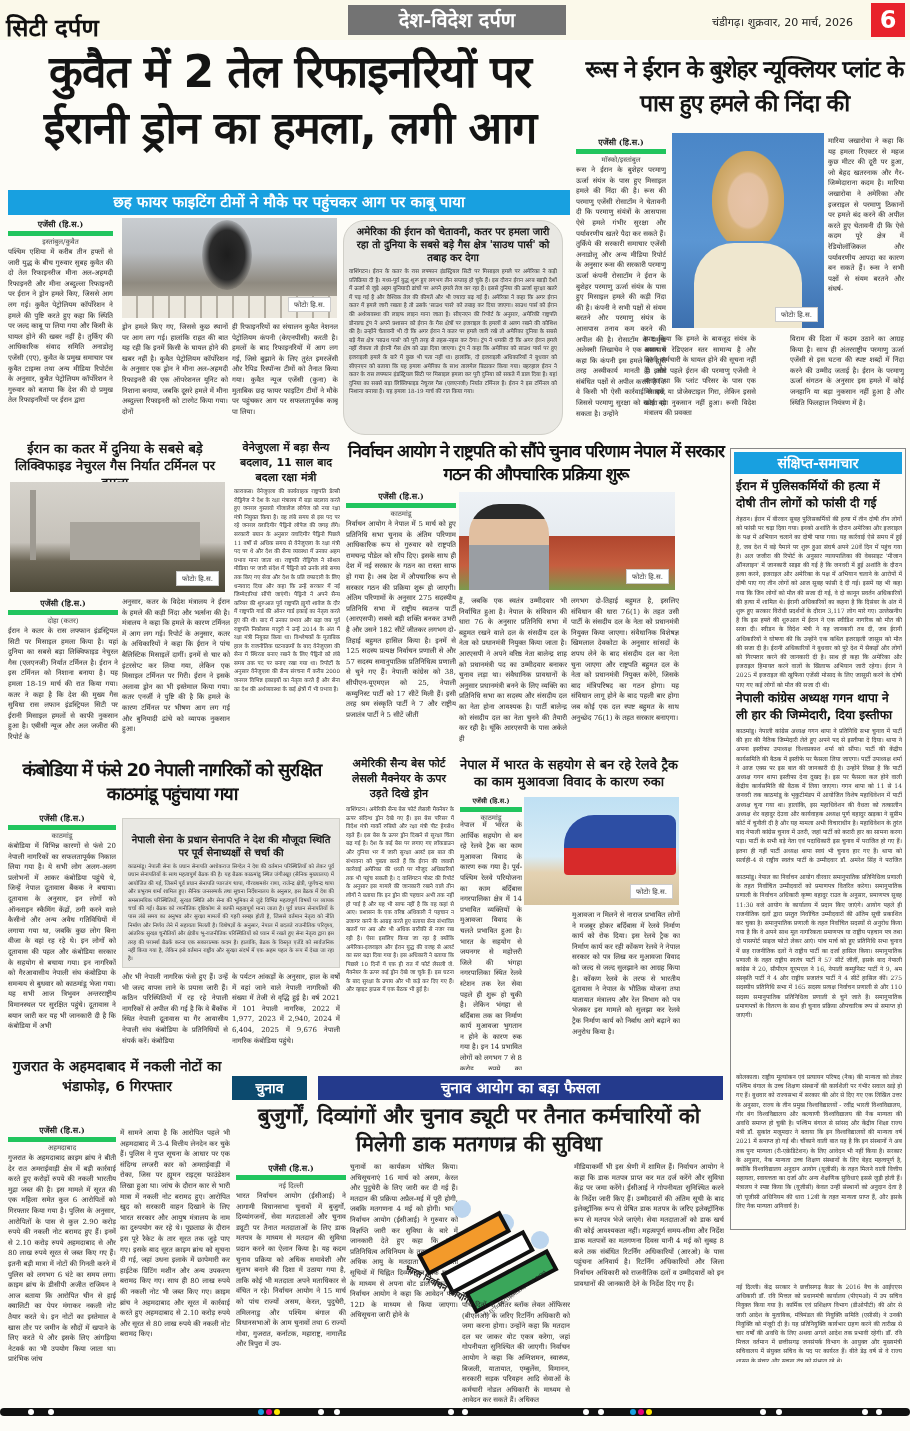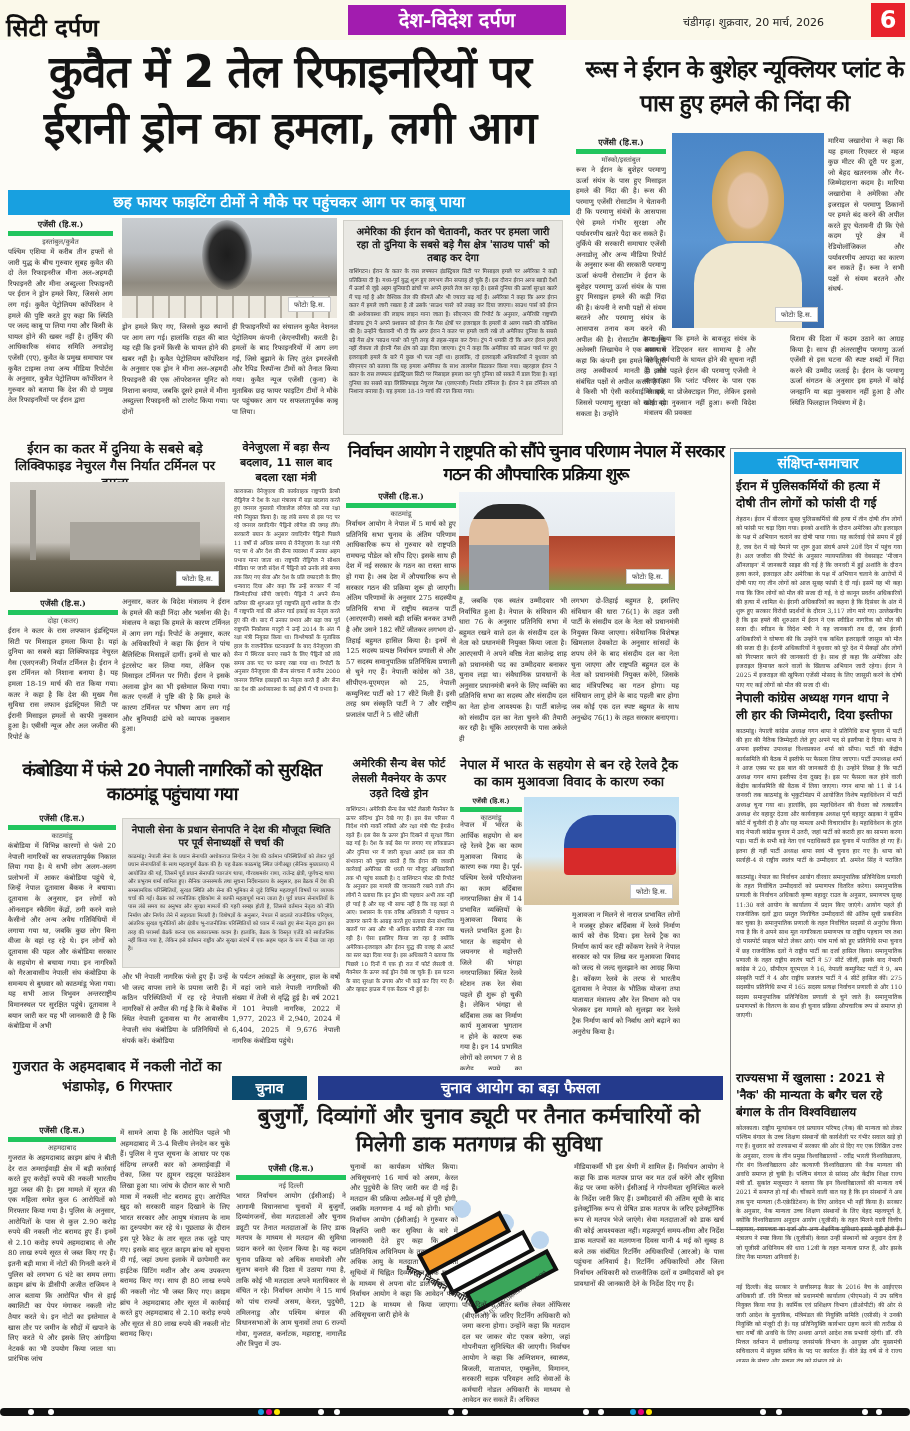--- a/index.html
+++ b/index.html
@@ -1,21 +1,21 @@
 <!DOCTYPE html>
 <html><head>
 <meta charset="utf-8">
 <style>
   * { box-sizing: border-box; margin: 0; padding: 0; }
   body { width: 910px; height: 1431px; background: #fdfcf7; font-family: "DejaVu Sans", sans-serif; color: #1a1a1a; position: relative; overflow: hidden; }
   .abs { position: absolute; }
   .masthead { left: 0; top: 0; width: 910px; height: 40px; background: #fbf9ea; }
   .logo { left: 6px; top: 2px; font-family: "DejaVu Serif", serif; font-weight: bold; font-size: 24px; line-height: 30px; color: #111; margin-top: 11px; }
-  .section-banner { left: 348px; top: 5px; width: 218px; height: 30px; background: #a21caf; color: #fff; font-weight: bold; font-size: 20px; text-align: center; line-height: 30px; }
-  .dateline { left: 683px; top: 14px; font-size: 11px; color: #222; }
+  .section-banner { left: 348px; top: 5px; width: 218px; height: 30px; background: #737373; color: #fff; font-weight: bold; font-size: 20px; text-align: center; line-height: 30px; }
+  .dateline { left: 712px; top: 14px; font-size: 11px; color: #222; }
   .page-no { left: 871px; top: 3px; width: 34px; height: 34px; background: #e8232a; color: #fff; font-weight: bold; font-size: 24px; text-align: center; line-height: 34px; }
 
   .headline-xl { font-family: "DejaVu Sans", sans-serif; font-weight: bold; color: #141414; line-height: 1.15; letter-spacing: -1px; }
   .h-main { left: 10px; top: 44px; width: 560px; font-size: 44px; text-align: center; line-height: 56px; }
   .subbanner-blue { left: 8px; top: 190px; width: 562px; height: 25px; background: #18a0e0; color: #fff; font-weight: bold; font-size: 15px; text-align: center; line-height: 25px; }
 
   .h-russia { left: 582px; top: 52px; width: 325px; font-size: 23px; text-align: center; line-height: 34px; }
 
   .body-text { font-family: "DejaVu Serif", serif; font-size: 7px; line-height: 10.6px; color: #2a2a2a; text-align: justify; overflow: hidden; }
   .byline { font-family: "DejaVu Serif", serif; font-size: 8px; font-weight: bold; text-align: center; color: #222; border-bottom: 5px solid #22c55e; padding-bottom: 2px; }
@@ -60,21 +60,21 @@
 
 <div class="abs photo" style="left:122px; top:218px; width:215px; height:100px; background:linear-gradient(180deg,#c9cdd1 0%,#b9bcbf 35%,#8f8a80 65%,#c6c0b2 100%);">
   <div style="position:absolute; left:80px; top:2px; width:50px; height:70px; background:radial-gradient(ellipse at center,#1d1d1d 0%,#2b2b2b 50%,rgba(60,60,60,0) 75%); border-radius:50%;"></div>
   <div style="position:absolute; left:0; bottom:0; width:215px; height:22px; background:repeating-linear-gradient(90deg,#ece8de 0 14px,#b5afa3 14px 16px);"></div>
   <span class="photo-credit">फोटोः हि.स.</span>
 </div>
 
 <div class="abs body-text" style="left:122px; top:322px; width:106px; height:110px;">ड्रोन हमले किए गए, जिससे कुछ स्थानों पर आग लग गई। हालांकि राहत की बात यह रही कि इनमें किसी के घायल होने की खबर नहीं है। कुवैत पेट्रोलियम कॉर्पोरेशन के अनुसार एक ड्रोन ने मीना अल-अहमदी रिफाइनरी की एक ऑपरेशनल यूनिट को निशाना बनाया, जबकि दूसरे हमले में मीना अब्दुल्ला रिफाइनरी को टारगेट किया गया। दोनों</div>
 <div class="abs body-text" style="left:232px; top:322px; width:106px; height:110px;">ही रिफाइनरियों का संचालन कुवैत नेशनल पेट्रोलियम कंपनी (केएनपीसी) करती है। हमलों के बाद रिफाइनरियों में आग लग गई, जिसे बुझाने के लिए तुरंत इमरजेंसी और रैपिड रिस्पॉन्स टीमों को तैनात किया गया। कुवैत न्यूज एजेंसी (कुना) के मुताबिक छह फायर फाइटिंग टीमों ने मौके पर पहुंचकर आग पर सफलतापूर्वक काबू पा लिया।</div>
 
-<div class="abs grey-box" style="left:343px; top:220px; width:220px; height:215px; padding:4px 5px;">
+<div class="abs grey-box" style="left:343px; top:220px; width:220px; height:215px; padding:4px 5px;border-radius:22px;">
   <div class="box-title" style="font-size:10px; line-height:13px;">अमेरिका की ईरान को चेतावनी, कतर पर हमला जारी रहा तो दुनिया के सबसे बड़े गैस क्षेत्र 'साउथ पार्स' को तबाह कर देगा</div>
   <div class="brief-text" style="height:178px; margin-top:3px; font-size:5.6px; line-height:8.6px;">वाशिंगटन। ईरान के कतर के रास लफ्फान इंडस्ट्रियल सिटी पर मिसाइल हमले पर अमेरिका ने कड़ी प्रतिक्रिया दी है। मध्य-पूर्व युद्ध शुरू हुए लगभग तीन सप्ताह हो चुके हैं। इस दौरान ईरान अरब खाड़ी देशों में ऊर्जा से जुड़े अहम बुनियादी ढांचों पर अपने हमले तेज कर रहा है। इससे दुनिया की ऊर्जा सुरक्षा खतरे में पड़ गई है और वैश्विक तेल की कीमतें और भी ज्यादा बढ़ गई हैं। अमेरिका ने कहा कि अगर ईरान कतर में हमले जारी रखता है तो उसके 'साउथ पार्स' को तबाह कर दिया जाएगा। साउथ पार्स को ईरान की अर्थव्यवस्था की लाइफ लाइन माना जाता है। सीएनएन की रिपोर्ट के अनुसार, अमेरिकी राष्ट्रपति डोनाल्ड ट्रंप ने अपने प्रशासन को ईरान के गैस क्षेत्रों पर इजराइल के हमलों से अलग रखने की कोशिश की है। उन्होंने चेतावनी भी दी कि अगर ईरान ने कतर पर हमले जारी रखे तो अमेरिका दुनिया के सबसे बड़े गैस क्षेत्र 'साउथ पार्स' को पूरी तरह से तहस-नहस कर देगा। ट्रंप ने धमकी दी कि अगर ईरान हमले नहीं रोकता तो ईरानी गैस क्षेत्र को उड़ा दिया जाएगा। ट्रंप ने कहा कि अमेरिका को साउथ पार्स पर हुए इजराइली हमले के बारे में कुछ भी पता नहीं था। हालांकि, दो इजराइली अधिकारियों ने बुधवार को सीएनएन को बताया कि यह हमला अमेरिका के साथ तालमेल बिठाकर किया गया। बहरहाल ईरान ने कतर के रास लफ्फान इंडस्ट्रियल सिटी पर मिसाइल हमला कर पूरी दुनिया को सकते में डाल दिया है। यहां दुनिया का सबसे बड़ा लिक्विफाइड नेचुरल गैस (एलएनजी) निर्यात टर्मिनल है। ईरान ने इस टर्मिनल को निशाना बनाया है। यह हमला 18-19 मार्च की रात किया गया।</div>
 </div>
 
 <div class="abs headline-xl h-russia">रूस ने ईरान के बुशेहर न्यूक्लियर प्लांट के पास हुए हमले की निंदा की</div>
 <div class="abs" style="left:576px; top:136px; width:90px;">
   <div class="byline">एजेंसी (हि.स.)</div>
   <div class="place">मॉस्को/इस्तांबुल</div>
   <div class="body-text" style="height:297px;">रूस ने ईरान के बुशेहर परमाणु ऊर्जा संयंत्र के पास हुए मिसाइल हमले की निंदा की है। रूस की परमाणु एजेंसी रोसाटॉम ने चेतावनी दी कि परमाणु संयंत्रों के आसपास ऐसे हमले गंभीर सुरक्षा और पर्यावरणीय खतरे पैदा कर सकते हैं। तुर्किये की सरकारी समाचार एजेंसी अनाडोलू और अन्य मीडिया रिपोर्ट के अनुसार रूस की सरकारी परमाणु ऊर्जा कंपनी रोसाटॉम ने ईरान के बुशेहर परमाणु ऊर्जा संयंत्र के पास हुए मिसाइल हमले की कड़ी निंदा की है। कंपनी ने सभी पक्षों से संयम बरतने और परमाणु संयंत्र के आसपास तनाव कम करने की अपील की है। रोसाटॉम के प्रमुख अलेक्सी लिखाचेव ने एक बयान में कहा कि कंपनी इस हमले को ह्यूरी तरह अस्वीकार्य मानती है और संबंधित पक्षों से अपील करती है कि वे किसी भी ऐसी कार्रवाई से बचें, जिससे परमाणु सुरक्षा को खतरा हो सकता है। उन्होंने</div>
 </div>
@@ -130,21 +130,21 @@
 </div>
 <div class="abs body-text" style="left:460px; top:820px; width:62px; height:250px;">नेपाल में भारत के आर्थिक सहयोग से बन रहे रेलवे ट्रैक का काम मुआवजा विवाद के कारण रुक गया है। पूर्व-पश्चिम रेलवे परियोजना का काम बर्दिबास नगरपालिका क्षेत्र में 14 प्रभावित व्यक्तियों के मुआवजा विवाद के चलते प्रभावित हुआ है। भारत के सहयोग से जयनगर से महोत्तरी जिले की भंगहा नगरपालिका स्थित रेलवे स्टेशन तक रेल सेवा पहले ही शुरू हो चुकी है। लेकिन भंगहा से बर्दिबास तक का निर्माण कार्य मुआवजा भुगतान न होने के कारण रुक गया है। इन 14 प्रभावित लोगों को लगभग 7 से 8 करोड़ रुपये का मुआवजा दिया जाना है। रेलवे विभाग ने इस राशि की निकासी के लिए भौतिक पूर्वाधार तथा यातायात मंत्रालय से अनुरोध किया है।</div>
 <div class="abs body-text" style="left:572px; top:910px; width:108px; height:160px;">मुआवजा न मिलने से नाराज प्रभावित लोगों ने मजबूर होकर बर्दिबास में रेलवे निर्माण कार्य को रोक दिया। इस रेलवे ट्रैक का निर्माण कार्य कर रही कोंकण रेलवे ने नेपाल सरकार को पत्र लिख कर मुआवजा विवाद को जल्द से जल्द सुलझाने का आग्रह किया है। कोंकण रेलवे के तरफ से भारतीय दूतावास ने नेपाल के भौतिक योजना तथा यातायात मंत्रालय और रेल विभाग को पत्र भेजकर इस मामले को सुलझा कर रेलवे ट्रैक निर्माण कार्य को निर्बाध आगे बढ़ाने का अनुरोध किया है।</div>
 
 <div class="abs headline-xl" style="left:4px; top:758px; width:336px; font-size:18px; line-height:24px; text-align:center;">कंबोडिया में फंसे 20 नेपाली नागरिकों को सुरक्षित काठमांडू पहुंचाया गया</div>
 <div class="abs" style="left:8px; top:812px; width:108px;">
   <div class="byline">एजेंसी (हि.स.)</div>
   <div class="place">काठमांडू</div>
   <div class="body-text" style="height:235px;">कंबोडिया में विभिन्न कारणों से फंसे 20 नेपाली नागरिकों का सफलतापूर्वक निकाल लिया गया है। ये सभी लोग अलग-अलग प्रलोभनों में आकर कंबोडिया पहुंचे थे, जिन्हें नेपाल दूतावास बैंकक ने बचाया। दूतावास के अनुसार, इन लोगों को ऑनलाइन स्कैमिंग केंद्रों, ठगी करने वाले कैसीनो और अन्य अवैध गतिविधियों में लगाया गया था, जबकि कुछ लोग बिना वीजा के वहां रह रहे थे। इन लोगों को दूतावास की पहल और कंबोडिया सरकार के सहयोग से बचाया गया। इन नागरिकों को गैरआवासीय नेपाली संघ कंबोडिया के समन्वय से बुधवार को काठमांडू भेजा गया। यह सभी आज त्रिभुवन अन्तरराष्ट्रीय विमानस्थल पर सुरक्षित पहुंचे। दूतावास ने बयान जारी कर यह भी जानकारी दी है कि कंबोडिया में अभी</div>
 </div>
-<div class="abs grey-box" style="left:122px; top:818px; width:218px; height:150px; padding:4px 5px;">
+<div class="abs grey-box" style="left:122px; top:818px; width:218px; height:150px; padding:14px 5px;">
   <div class="box-title" style="font-size:10px; line-height:13px;">नेपाली सेना के प्रधान सेनापति ने देश की मौजूदा स्थिति पर पूर्व सेनाध्यक्षों से चर्चा की</div>
   <div class="brief-text" style="height:112px; margin-top:3px; font-size:5.4px; line-height:8.4px;">काठमांडू। नेपाली सेना के प्रधान सेनापति अशोकराज सिग्देल ने देश की वर्तमान परिस्थितियों को लेकर पूर्व प्रधान सेनापतियों के साथ महत्वपूर्ण बैठक की है। यह बैठक काठमांडू स्थित जंगीअड्डा (सैनिक मुख्यालय) में आयोजित की गई, जिसमें पूर्व प्रधान सेनापति प्यारजंग थापा, गौरवशमशेर राणा, राजेन्द्र क्षेत्री, पूर्णचन्द्र थापा और प्रभुराम शर्मा शामिल हुए। सैनिक जनसम्पर्क तथा सूचना निर्देशनालय के अनुसार, इस बैठक में देश की समसामयिक परिस्थितियों, सुरक्षा स्थिति और सेना की भूमिका से जुड़े विभिन्न महत्वपूर्ण विषयों पर व्यापक चर्चा की गई। बैठक को रणनीतिक दृष्टिकोण से काफी महत्वपूर्ण माना जाता है। पूर्व प्रधान सेनापतियों के पास लंबे समय का अनुभव और सुरक्षा मामलों की गहरी समझ होती है, जिससे वर्तमान नेतृत्व को नीति निर्माण और निर्णय लेने में सहायता मिलती है। विशेषज्ञों के अनुसार, नेपाल में बदलते राजनीतिक परिदृश्य, आंतरिक सुरक्षा चुनौतियों और क्षेत्रीय भू-राजनीतिक परिस्थितियों को ध्यान में रखते हुए सेना नेतृत्व द्वारा इस तरह की परामर्श बैठकें करना एक सकारात्मक कदम है। हालांकि, बैठक के विस्तृत एजेंडे को सार्वजनिक नहीं किया गया है, लेकिन इसे वर्तमान राष्ट्रीय और सुरक्षा संदर्भ में एक अहम पहल के रूप में देखा जा रहा है।</div>
 </div>
 <div class="abs body-text" style="left:122px; top:972px; width:106px; height:80px;">और भी नेपाली नागरिक फंसे हुए हैं। उन्हें भी जल्द वापस लाने के प्रयास जारी हैं। कठिन परिस्थितियों में रह रहे नेपाली नागरिकों से अपील की गई है कि वे बैंकॉक स्थित नेपाली दूतावास या गैर आवासीय नेपाली संघ कंबोडिया के प्रतिनिधियों से संपर्क करें। कंबोडिया</div>
 <div class="abs body-text" style="left:232px; top:972px; width:108px; height:80px;">के पर्यटन आंकड़ों के अनुसार, हाल के वर्षों में वहां जाने वाले नेपाली नागरिकों की संख्या में तेजी से वृद्धि हुई है। वर्ष 2021 में 101 नेपाली नागरिक, 2022 में 1,977, 2023 में 2,940, 2024 में 6,404, 2025 में 9,676 नेपाली नागरिक कंबोडिया पहुंचे।</div>
 
 <div class="abs h-medium" style="left:4px; top:1056px; width:226px; font-size:14px; line-height:20px;">गुजरात के अहमदाबाद में नकली नोटों का भंडाफोड़, 6 गिरफ्तार</div>
 <div class="abs" style="left:8px; top:1124px; width:108px;">
   <div class="byline">एजेंसी (हि.स.)</div>
   <div class="place">अहमदाबाद</div>
@@ -188,21 +188,20 @@
   <div class="brief-text" style="height:180px; margin-top:2px;">तेहरान। ईरान में बीरवार सुबह पुलिसकर्मियों की हत्या में तीन दोषी तीन लोगों को फांसी पर चढ़ा दिया गया। इनको अशांति के दौरान अमेरिका और इजराइल के पक्ष में अभियान चलाने का दोषी पाया गया। यह कार्रवाई ऐसे समय में हुई है, जब देश में बड़े पैमाने पर शुरू हुआ संघर्ष अपने 20वें दिन में पहुंच गया है। अल जजीरा की रिपोर्ट के अनुसार न्यायपालिका की वेबसाइट 'मीजान ऑनलाइन' में जानकारी साझा की गई है कि जनवरी में हुई अशांति के दौरान हत्या करने, इजराइल और अमेरिका के पक्ष में अभियान चलाने के आरोपों में दोषी पाए गए तीन लोगों को आज सुबह फांसी दे दी गई। इसमें यह भी कहा गया कि जिन लोगों को मौत की सजा दी गई, वे दो कानून प्रवर्तन अधिकारियों की हत्या में शामिल थे। ईरानी अधिकारियों का कहना है कि दिसंबर के अंत में शुरू हुए सरकार विरोधी प्रदर्शनों के दौरान 3,117 लोग मारे गए। उल्लेखनीय है कि इस हफ्ते की शुरुआत में ईरान ने एक स्वीडिश नागरिक को मौत की सजा दी। स्वीडन के विदेश मंत्री ने यह जानकारी तब दी, जब ईरानी अधिकारियों ने घोषणा की कि उन्होंने एक कथित इजराइली जासूस को मौत की सजा दी है। ईरानी अधिकारियों ने बुधवार को पूरे देश में सैकड़ों और लोगों को गिरफ्तार करने की जानकारी दी है। साथ ही कहा कि अमेरिका और इजराइल हिमायत करने वालों के खिलाफ अभियान जारी रहेगा। ईरान ने 2025 में इजराइल की खुफिया एजेंसी मोसाद के लिए जासूसी करने के दोषी पाए गए कई लोगों को मौत की सजा दी थी।</div>
 </div>
 <div class="abs" style="left:736px; top:690px; width:166px;">
   <div class="brief-title">नेपाली कांग्रेस अध्यक्ष गगन थापा ने ली हार की जिम्मेदारी, दिया इस्तीफा</div>
   <div class="brief-text" style="height:138px; margin-top:2px;">काठमांडू। नेपाली कांग्रेस अध्यक्ष गगन थापा ने प्रतिनिधि सभा चुनाव में पार्टी की हार की नैतिक जिम्मेदारी लेते हुए अपने पद से इस्तीफा दे दिया। थापा ने अपना इस्तीफा उपाध्यक्ष विश्वप्रकाश शर्मा को सौंपा। पार्टी की केंद्रीय कार्यसमिति की बैठक में इस्तीफे पर फैसला लिया जाएगा। पार्टी उपाध्यक्ष शर्मा ने आज एक्स पर इस बात की जानकारी दी है। उन्होंने लिखा है कि पार्टी अध्यक्ष गगन थापा इस्तीफा देना दुखद है। इस पर फैसला कल होने वाली केंद्रीय कार्यसमिति की बैठक में लिया जाएगा। गगन थापा को 11 से 14 जनवरी तक काठमांडू के भृकुटीमंडप में आयोजित विशेष महाधिवेशन में पार्टी अध्यक्ष चुना गया था। हालांकि, इस महाधिवेशन की वैधता को तत्कालीन अध्यक्ष शेर बहादुर देउवा और कार्यवाहक अध्यक्ष पूर्ण बहादुर खड़का ने सुप्रीम कोर्ट में चुनौती दी है और यह मामला अभी विचाराधीन है। महाधिवेशन के तुरंत बाद नेपाली कांग्रेस चुनाव में उतरी, जहां पार्टी को करारी हार का सामना करना पड़ा। पार्टी के सभी बड़े नेता एवं पदाधिकारी इस चुनाव में पराजित हो गए हैं। इतना ही नहीं पार्टी अध्यक्ष थापा स्वयं भी चुनाव हार गए हैं। थापा को सर्लाही-4 से राष्ट्रीय स्वतंत्र पार्टी के उम्मीदवार डॉ. अमरेश सिंह ने पराजित किया।</div>
 </div>
 <div class="abs" style="left:736px; top:870px; width:166px;">
   <div class="brief-text" style="height:148px; margin-top:2px;">काठमांडू। नेपाल का निर्वाचन आयोग वीरवार समानुपातिक प्रतिनिधित्व प्रणाली के तहत निर्वाचित उम्मीदवारों को प्रमाणपत्र वितरित करेगा। समानुपातिक प्रणाली के निर्वाचन अधिकारी कृष्ण बहादुर राउत के अनुसार, प्रमाणपत्र सुबह 11:30 बजे आयोग के कार्यालय में प्रदान किए जाएंगे। आयोग पहले ही राजनीतिक दलों द्वारा प्रस्तुत निर्वाचित उम्मीदवारों की अंतिम सूची प्रकाशित कर चुका है। समानुपातिक प्रणाली के तहत निर्वाचित सदस्यों से अनुरोध किया गया है कि वे अपने साथ मूल नागरिकता प्रमाणपत्र या राष्ट्रीय पहचान पत्र तथा दो पासपोर्ट साइज फोटो लेकर आएं। पांच मार्च को हुए प्रतिनिधि सभा चुनाव में छह राजनीतिक दलों ने राष्ट्रीय पार्टी का दर्जा हासिल किया। समानुपातिक प्रणाली के तहत राष्ट्रीय स्वतंत्र पार्टी ने 57 सीटें जीतीं, इसके बाद नेपाली कांग्रेस ने 20, सीपीएन यूएमएल ने 16, नेपाली कम्युनिस्ट पार्टी ने 9, श्रम संस्कृति पार्टी ने 4 और राष्ट्रीय प्रजातंत्र पार्टी ने 4 सीटें हासिल कीं। 275 सदस्यीय प्रतिनिधि सभा में 165 सदस्य प्रत्यक्ष निर्वाचन प्रणाली से और 110 सदस्य समानुपातिक प्रतिनिधित्व प्रणाली से चुने जाते हैं। समानुपातिक प्रमाणपत्रों के वितरण के साथ ही चुनाव प्रक्रिया औपचारिक रूप से समाप्त हो जाएगी।</div>
 </div>
 <div class="abs" style="left:736px; top:1070px; width:166px;">
-  <div class="brief-title">राज्यसभा में खुलासा : 2021 से 'नैक' की मान्यता के बगैर चल रहे बंगाल के तीन विश्वविद्यालय</div>
   <div class="brief-text" style="height:140px; margin-top:2px;">कोलकाता। राष्ट्रीय मूल्यांकन एवं प्रत्यायन परिषद (नैक) की मान्यता को लेकर पश्चिम बंगाल के उच्च शिक्षण संस्थानों की कार्यशैली पर गंभीर सवाल खड़े हो गए हैं। बुधवार को राज्यसभा में सरकार की ओर से दिए गए एक लिखित उत्तर के अनुसार, राज्य के तीन प्रमुख विश्वविद्यालयों - रवींद्र भारती विश्वविद्यालय, गौर बंग विश्वविद्यालय और कल्याणी विश्वविद्यालय की नैक मान्यता की अवधि समाप्त हो चुकी है। पश्चिम बंगाल से सांसद और केंद्रीय शिक्षा राज्य मंत्री डॉ. सुकांत मजूमदार ने बताया कि इन विश्वविद्यालयों की मान्यता वर्ष 2021 में समाप्त हो गई थी। चौंकाने वाली बात यह है कि इन संस्थानों ने अब तक पुनः मान्यता (री-एक्रेडिटेशन) के लिए आवेदन भी नहीं किया है। सरकार के अनुसार, नैक मान्यता उच्च शिक्षण संस्थानों के लिए बेहद महत्वपूर्ण है, क्योंकि विश्वविद्यालय अनुदान आयोग (यूजीसी) के तहत मिलने वाली वित्तीय सहायता, स्वायत्तता का दर्जा और अन्य शैक्षणिक सुविधाएं इससे जुड़ी होती हैं। मंत्रालय ने स्पष्ट किया कि (यूजीसी) केवल उन्हीं संस्थानों को अनुदान देता है जो यूजीसी अधिनियम की धारा 12बी के तहत मान्यता प्राप्त हैं, और इसके लिए नैक मान्यता अनिवार्य है।</div>
 </div>
 <div class="abs" style="left:736px; top:1280px; width:166px;">
   <div class="brief-text" style="height:80px; margin-top:2px;">नई दिल्ली। केंद्र सरकार ने छत्तीसगढ़ कैडर के 2016 बैच के आईएएस अधिकारी डॉ. रवि मित्तल को प्रधानमंत्री कार्यालय (पीएमओ) में उप सचिव नियुक्त किया गया है। कार्मिक एवं प्रशिक्षण विभाग (डीओपीटी) की ओर से जारी आदेश के मुताबिक, मंत्रिमंडल की नियुक्ति समिति (एसीसी) ने उनकी नियुक्ति को मंजूरी दी है। यह प्रतिनियुक्ति कार्यभार ग्रहण करने की तारीख से चार वर्षों की अवधि के लिए अथवा अगले आदेश तक प्रभावी रहेगी। डॉ. रवि मित्तल वर्तमान में छत्तीसगढ़ जनसंपर्क विभाग के आयुक्त और मुख्यमंत्री सचिवालय में संयुक्त सचिव के पद पर कार्यरत हैं। बीते डेढ़ वर्ष से वे राज्य शासन के संचार और सूचना तंत्र को संभाल रहे थे।</div>
 </div>
 
 <div class="abs footer-bar"></div>
 <span class="reg-dot" style="left:28px;"></span>
 <span class="reg-dot" style="left:48px;"></span>
 <span class="cmyk" style="left:258px; background:#18a0e0;"></span>

